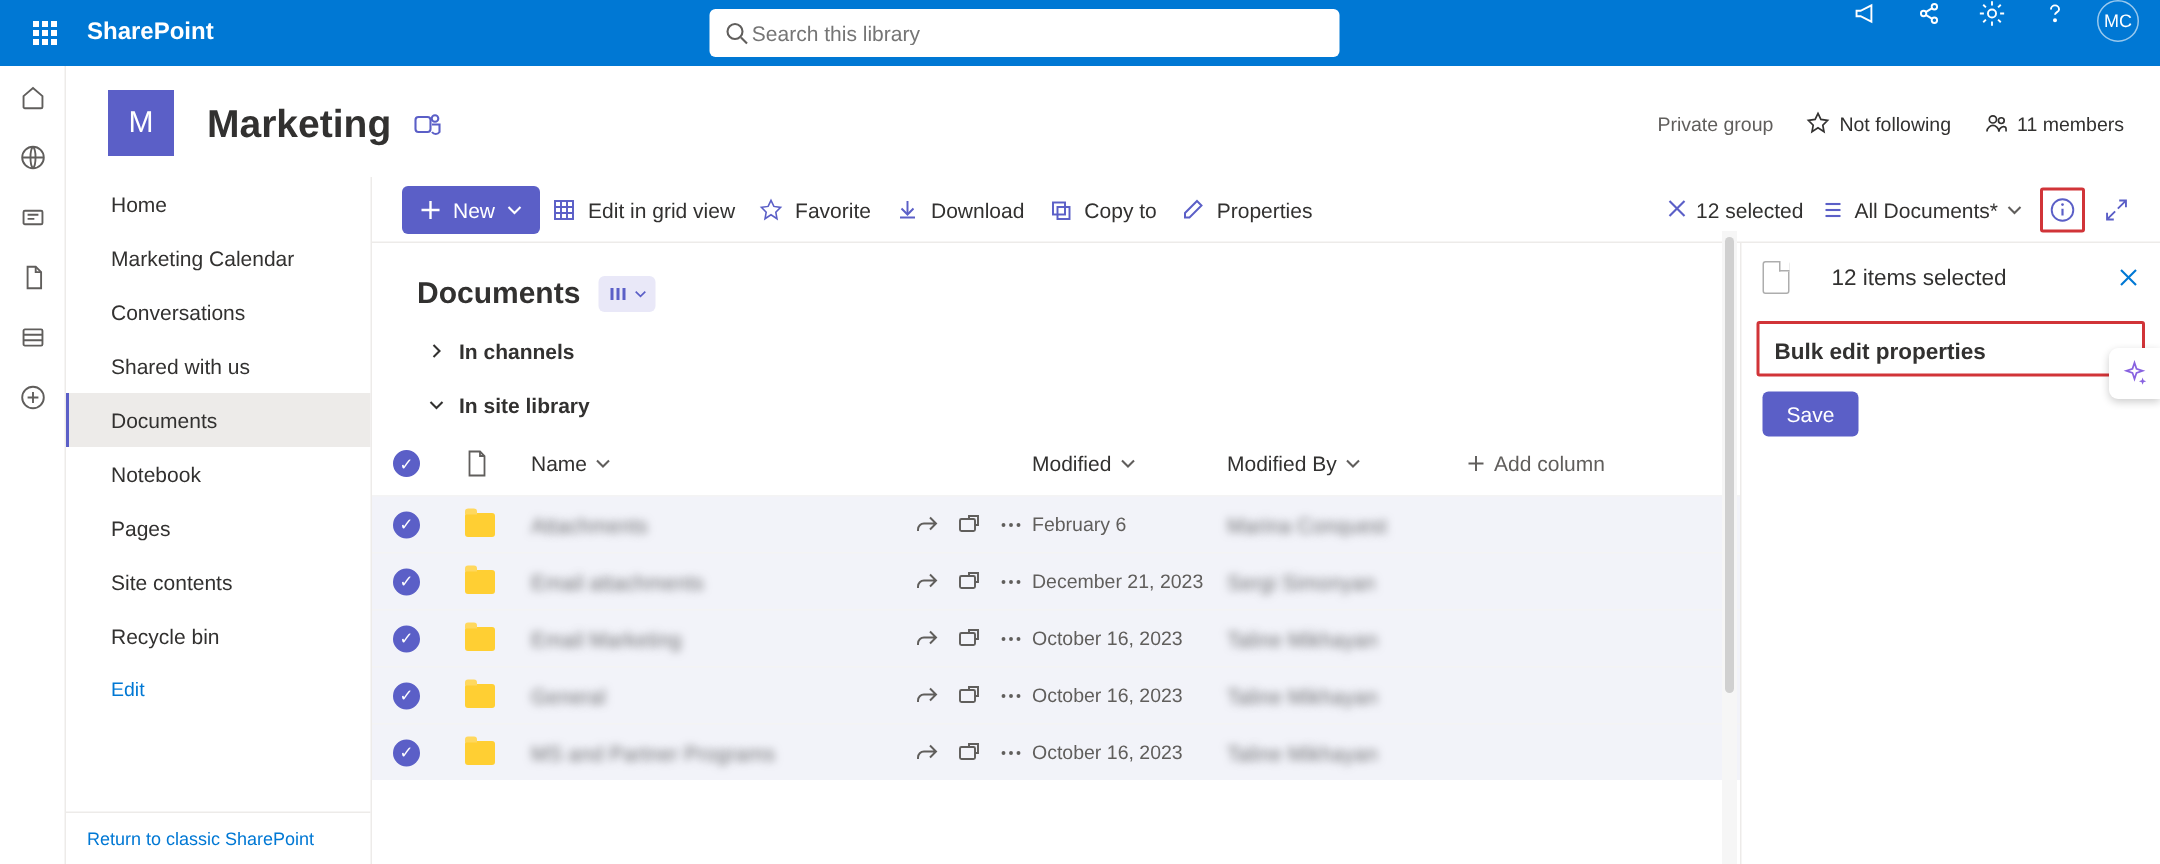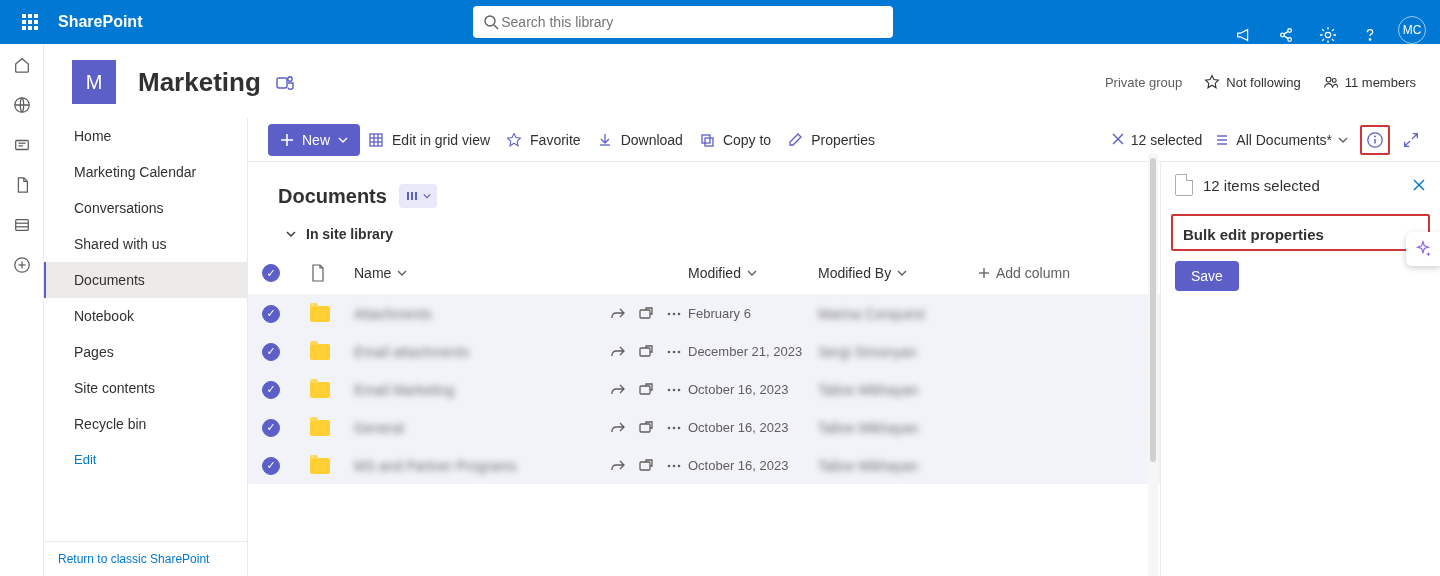--- a/index.html
+++ b/index.html
@@ -45,21 +45,21 @@
   .suite-center { flex: 1; display: flex; justify-content: center; }
   .search {
     width: 420px; height: 32px; background: #fff; border-radius: 4px;
     display: flex; align-items: center; padding: 13px 10px; color: #605e5c;
   }
   .search input {
     border: none; outline: none; flex: 1; font-size: 14px; background: transparent;
   }
   .suite-right { display: flex; align-items: center; gap: 2px; }
   .suite-icon {
-    width: 40px; height: 44px; display: flex; align-items: flex-end; justify-content: center;
+    width: 40px; height: 44px; display: flex; align-items: flex-start; justify-content: center;
   }
   .avatar {
     width: 28px; height: 28px; border-radius: 50%; border: 1px solid rgba(255,255,255,.6);
     display: flex; align-items: center; justify-content: center; font-size: 12px; color: #fff;
   }
   
   .body { display: flex; height: calc(576px - 44px); }
   .apprail {
     width: 44px; background: #fff; border-right: 1px solid var(--border);
     display: flex; flex-direction: column; align-items: center; padding-top: 12px; gap: 22px;
@@ -155,21 +155,21 @@
   }
   .blurred { color: transparent; text-shadow: 0 0 6px rgba(0,0,0,.55); user-select: none;}
   .row-action { color: #605e5c; display: flex; justify-content: center; cursor: pointer;}
   .addcol { color: var(--text-muted); display: flex; align-items: center; gap: 6px;}
   
   .details {
     width: 280px; border-left: 1px solid var(--border); background: #fff;
     display: flex; flex-direction: column; position: relative;
   }
   .details-head {
-    display: flex; align-items: center; gap: 10px; padding: 12px 14px;
+    display: flex; align-items: center; gap: 28px; padding: 12px 14px;
   }
   .gen-ico {
     width: 18px; height: 22px; border: 1px solid #adadad; border-radius: 2px; position: relative;
   }
   .gen-ico::after{
     content:""; position:absolute; top:-1px; right:-1px; width:6px; height:6px; background:#fff;
     border-left:1px solid #adadad; border-bottom:1px solid #adadad;
   }
   .details-close { margin-left: auto; color: var(--brand); cursor: pointer;}
   .bulk-block {
@@ -437,20 +437,28 @@
                     <rect x="2" y="3" width="2" height="8" fill="#5b5fc7"></rect>
                     <rect x="6" y="3" width="2" height="8" fill="#5b5fc7"></rect>
                     <rect x="10" y="3" width="2" height="8" fill="#5b5fc7"></rect>
                   </svg>
                 <svg width="8" height="8" viewBox="0 0 10 10">
                     <path d="M1 3l4 4 4-4" fill="none" stroke="#5b5fc7" stroke-width="1.4"></path>
                   </svg>
               </span>
             </div>
 
+            <div class="group-row">
+              <span class="chev">
+                  <svg width="10" height="10" viewBox="0 0 10 10">
+                    <path d="M3 1l4 4-4 4" fill="none" stroke="#323130" stroke-width="1.4"></path>
+                  </svg>
+                </span>
+              <span>In channels</span>
+            </div>
             <div class="group-row">
               <span class="chev down">
                   <svg width="10" height="10" viewBox="0 0 10 10">
                     <path d="M3 1l4 4-4 4" fill="none" stroke="#323130" stroke-width="1.4"></path>
                   </svg>
                 </span>
               <span>In site library</span>
             </div>
 
             <div class="grid">

